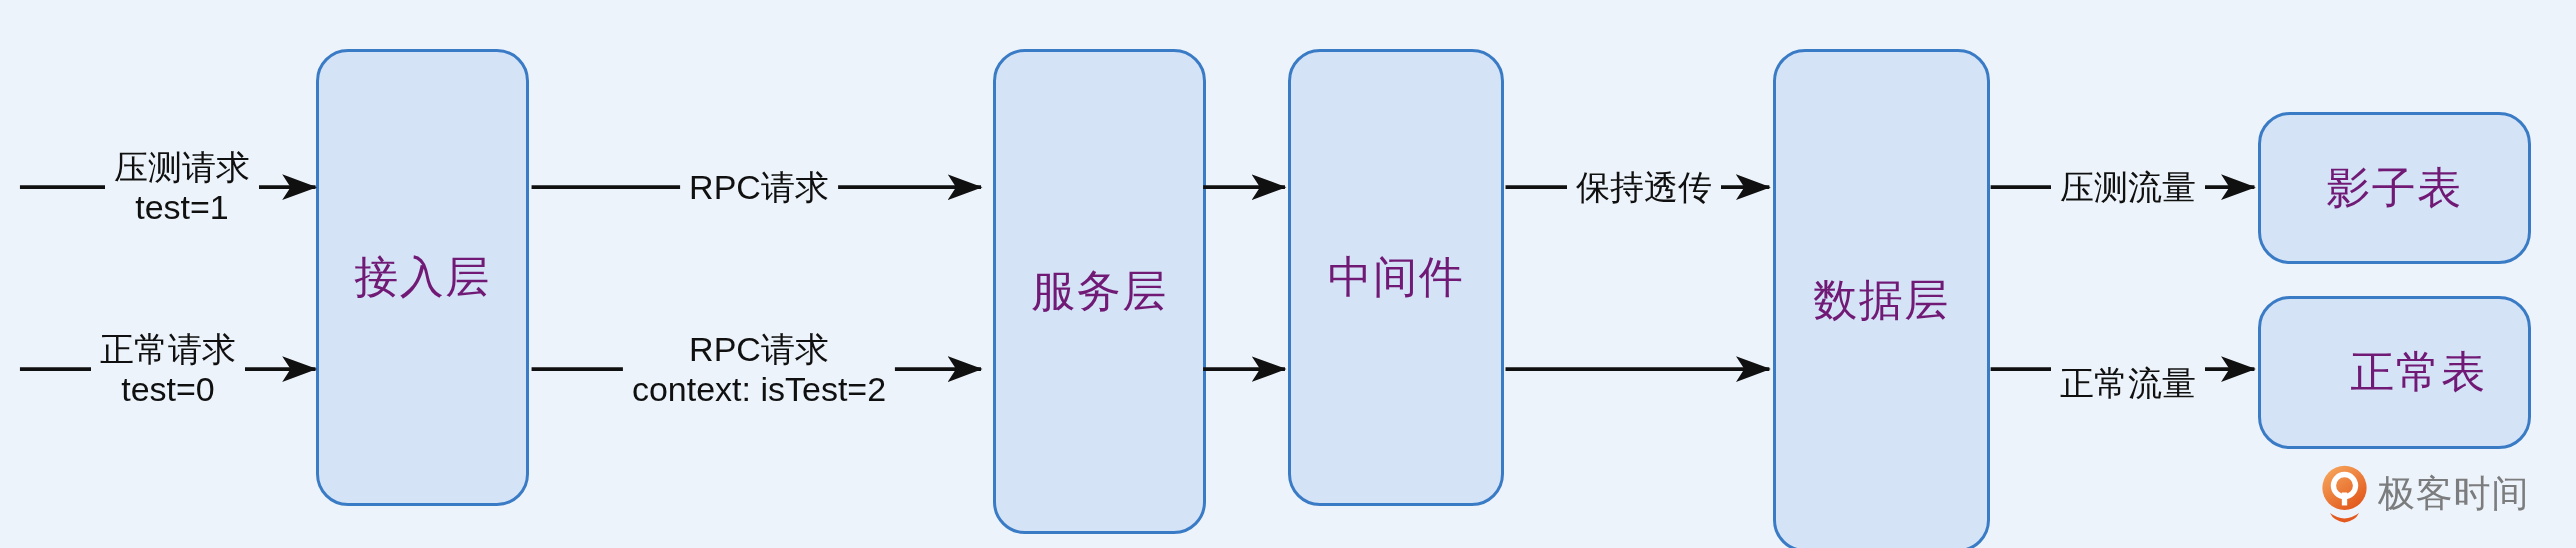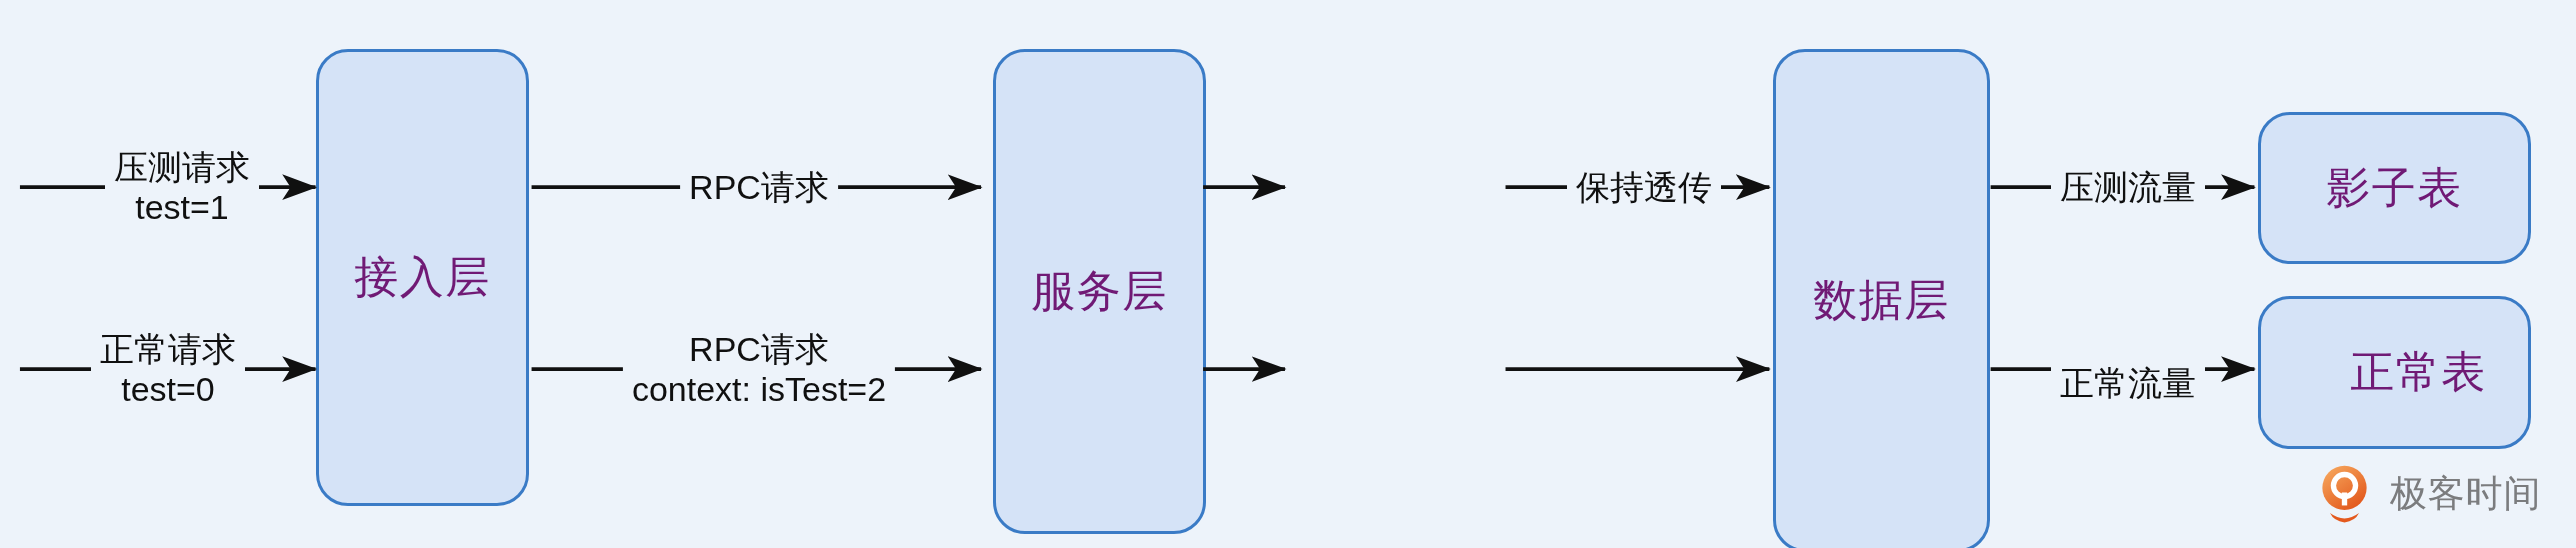--- a/index.html
+++ b/index.html
@@ -74,41 +74,43 @@
   #edge-normal-traffic { left: 2128px; top: 383px; }
 
   
   .logo {
     position: absolute;
     left: 2320px;
     top: 465px;
     display: flex;
     align-items: center;
     z-index: 4;
-    gap: 12px;
   }
   .logo-icon { width: 49px; height: 58px; display: block; }
   .logo-text {
     margin-left: 9px;
     font-size: 37px;
     color: #7b7c7e;
     letter-spacing: 0.8px;
     white-space: nowrap;
   }
 </style>
 </head>
 <body>
 
 <div class="canvas">
 
   <div class="node" id="node-access">
     <span class="node-label">接入层</span>
   </div>
   <div class="node" id="node-service">
     <span class="node-label">服务层</span>
+  </div>
+  <div class="node" id="node-middleware">
+    <span class="node-label">中间件</span>
   </div>
   <div class="node" id="node-data">
     <span class="node-label">数据层</span>
   </div>
   <div class="node" id="node-shadow">
     <span class="node-label">影子表</span>
   </div>
   <div class="node" id="node-normal">
     <span class="node-label">正常表</span>
   </div>

